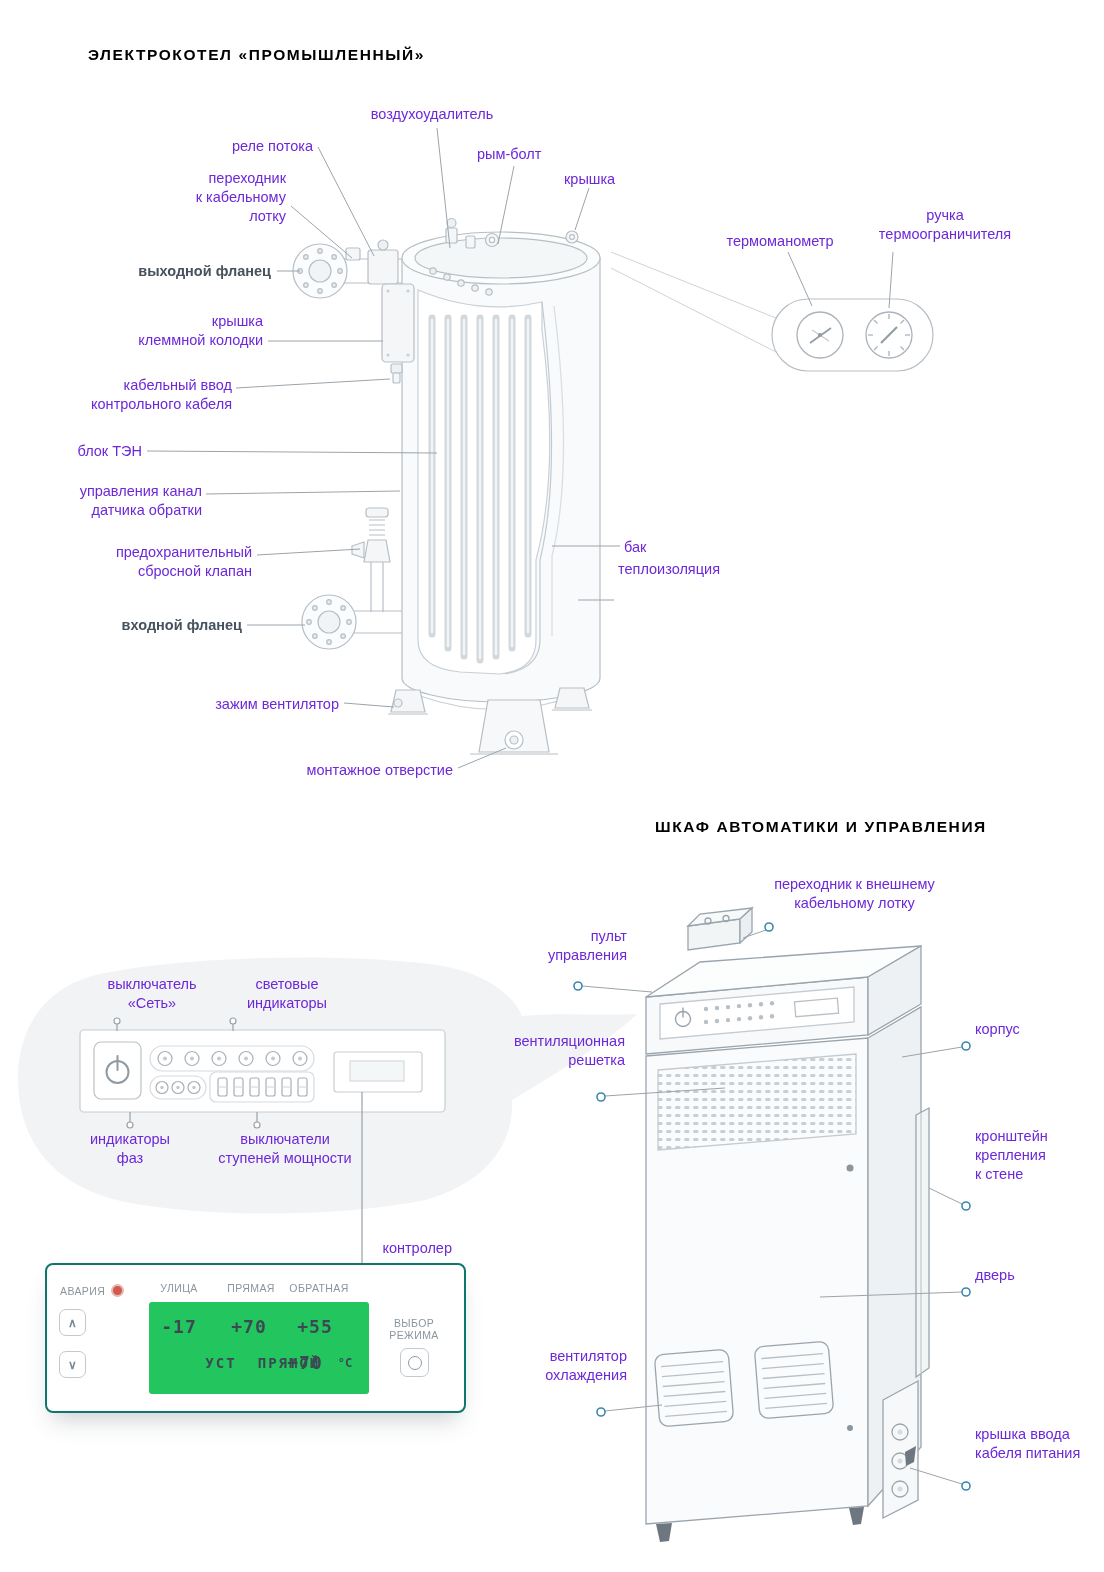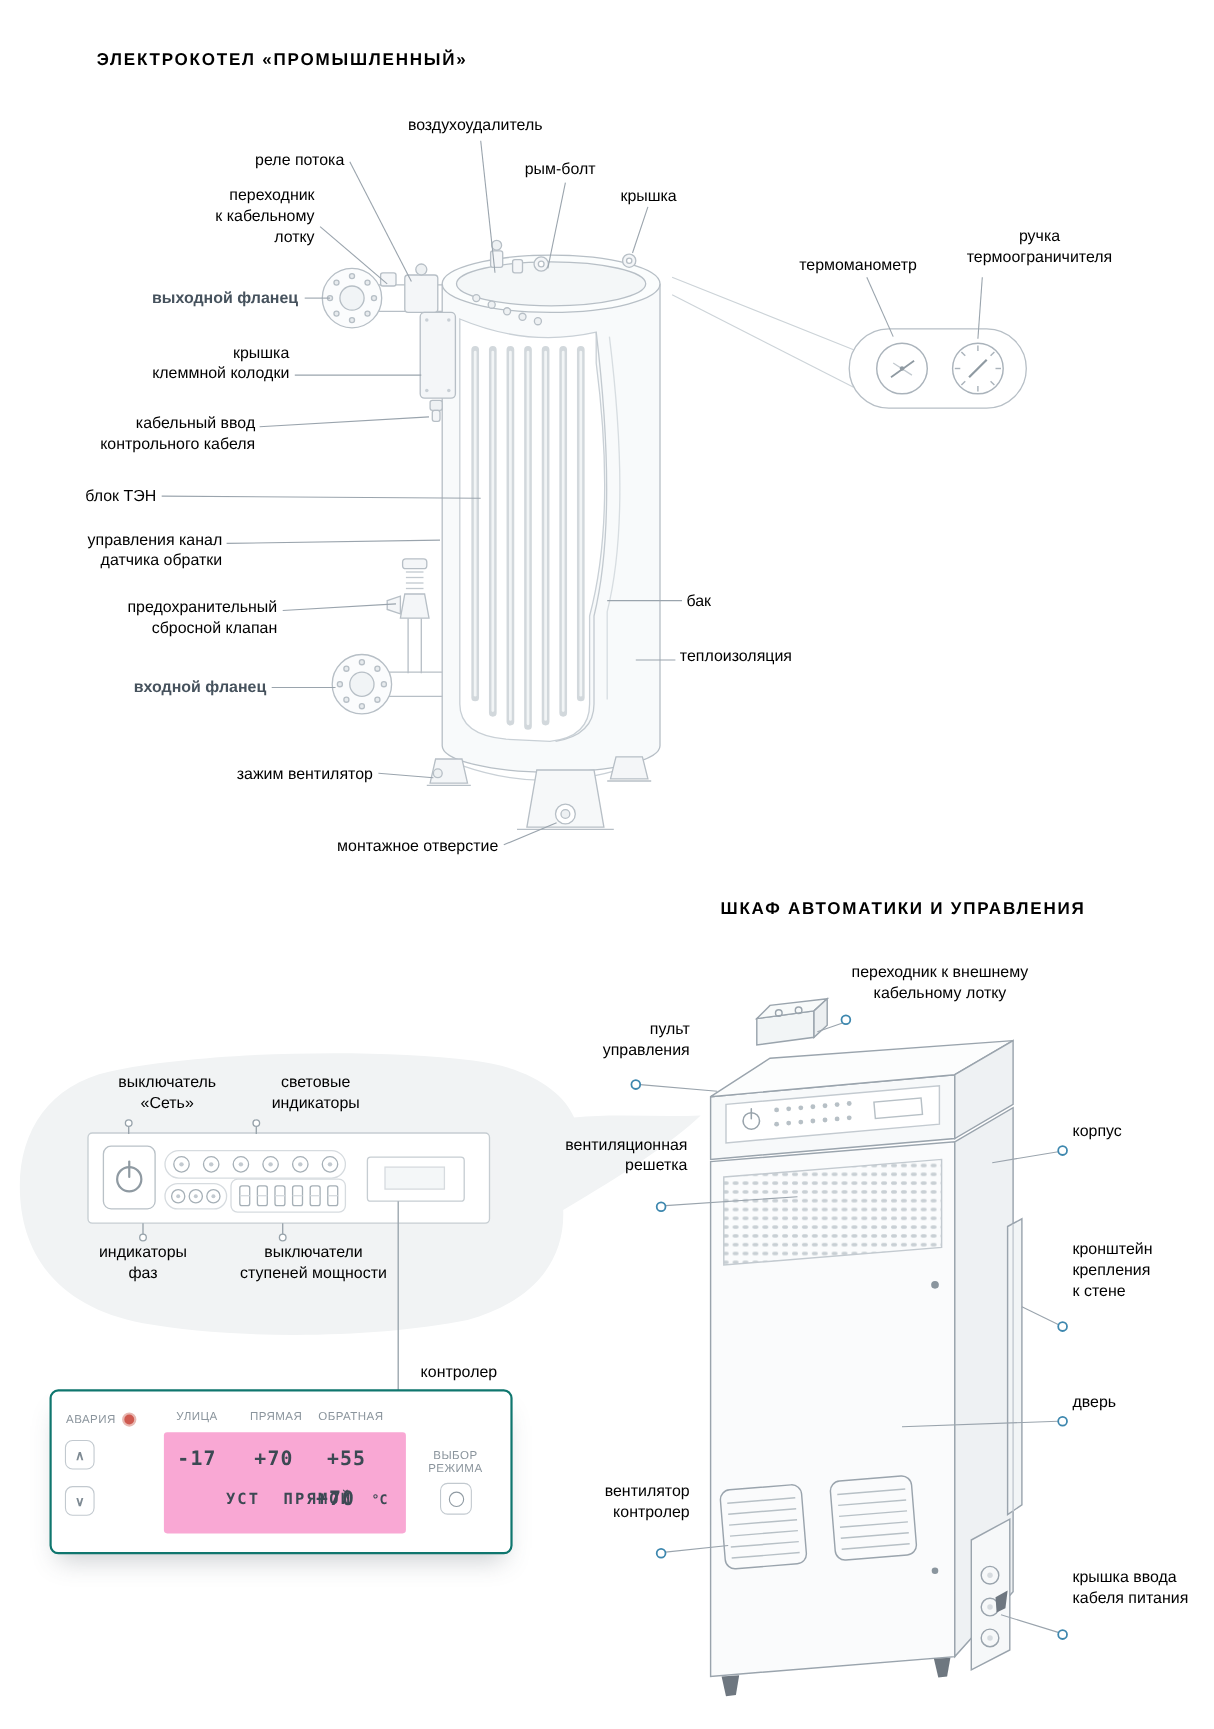--- a/index.html
+++ b/index.html
@@ -1,35 +1,35 @@
 <!DOCTYPE html>
 <html><head>
 <meta charset="utf-8">
 <style>
   html,body{margin:0;padding:0;background:#ffffff;}
   .page{position:relative;width:1104px;height:1572px;background:#fff;overflow:hidden;
         font-family:"Liberation Sans",sans-serif;color:#4e5a66;}
   .page svg.art{position:absolute;left:0;top:0;}
-  .label{position:absolute;font-size:14.5px;line-height:1.32;color:#000000;white-space:pre-line;}
+  .label{position:absolute;font-size:14.5px;line-height:1.32;color:#6d28d9;white-space:pre-line;}
   .label.right{text-align:right;}
   .label.center{text-align:center;}
   .label.bold{font-weight:bold;color:#46525d;}
   .title{position:absolute;font-size:15.5px;font-weight:bold;letter-spacing:1.6px;color:#000000;white-space:nowrap;}
   .small-label{position:absolute;font-size:10.5px;letter-spacing:.4px;color:#8b959d;white-space:pre-line;}
   .small-label.center{text-align:center;transform:translateX(-50%);}
   .controller{position:absolute;background:#fff;border:2px solid #0f766e;border-radius:8px;
               box-shadow:0 14px 22px -8px rgba(70,80,90,.28);}
   .led{position:absolute;width:9px;height:9px;border-radius:50%;background:#cf5a50;border:2px solid #e8b8b2;}
   .ctl-btn{position:absolute;width:27px;height:27px;border:1px solid #c2c9cf;border-radius:7px;background:#fff;
            color:#7e8a93;font-size:12px;font-weight:bold;display:flex;align-items:center;justify-content:center;
            padding:0;cursor:pointer;font-family:"Liberation Sans",sans-serif;}
   .mode-btn{position:absolute;width:29px;height:29px;border:1px solid #c2c9cf;border-radius:7px;background:#fff;
             display:flex;align-items:center;justify-content:center;padding:0;cursor:pointer;}
   .mode-btn .ring{width:12px;height:12px;border:1.5px solid #8f9aa2;border-radius:50%;display:block;}
-  .display{position:absolute;background:#f9a8d4;border-radius:3px;}
+  .display{position:absolute;background:#22c55e;border-radius:3px;}
   .dv{position:absolute;transform:translateX(-50%);font-family:"DejaVu Sans Mono",monospace;font-weight:bold;
       color:#3c4953;font-size:18px;letter-spacing:1px;white-space:nowrap;}
   .dv.word{font-size:14px;letter-spacing:2px;margin-left:47px;}
   .dv.unit{font-size:12px;letter-spacing:0;}
 </style>
 </head>
 <body>
 
 <div class="page">
 
@@ -406,40 +406,40 @@
 контрольного кабеля</div>
   <div class="label right" style="left:58px;top:442px;width:84px">блок ТЭН</div>
   <div class="label right" style="left:48px;top:482px;width:154px">управления канал
 датчика обратки</div>
   <div class="label right" style="left:78px;top:543px;width:174px">предохранительный
 сбросной клапан</div>
   <div class="label right bold" style="left:93px;top:616px;width:149px">входной фланец</div>
   <div class="label right" style="left:188px;top:695px;width:151px">зажим вентилятор</div>
   <div class="label right" style="left:252px;top:761px;width:201px">монтажное отверстие</div>
   <div class="label" style="left:624px;top:538px;width:60px">бак</div>
-  <div class="label" style="left:618px;top:588px;width:120px">теплоизоляция</div>
+  <div class="label" style="left:618px;top:560px;width:120px">теплоизоляция</div>
   <div class="label center" style="left:700px;top:232px;width:160px">термоманометр</div>
   <div class="label center" style="left:865px;top:206px;width:160px">ручка
 термоограничителя</div>
 
   <div class="title" style="left:655px;top:818px">ШКАФ АВТОМАТИКИ И УПРАВЛЕНИЯ</div>
 
   <div class="label center" style="left:752px;top:875px;width:205px">переходник к внешнему
 кабельному лотку</div>
   <div class="label right" style="left:532px;top:927px;width:95px">пульт
 управления</div>
   <div class="label right" style="left:498px;top:1032px;width:127px">вентиляционная
 решетка</div>
   <div class="label" style="left:975px;top:1020px;width:80px">корпус</div>
   <div class="label" style="left:975px;top:1127px;width:100px">кронштейн
 крепления
 к стене</div>
   <div class="label" style="left:975px;top:1266px;width:60px">дверь</div>
   <div class="label right" style="left:532px;top:1347px;width:95px">вентилятор
-контролер</div>
+охлаждения</div>
   <div class="label" style="left:975px;top:1425px;width:125px">крышка ввода
 кабеля питания</div>
 
   <div class="label center" style="left:82px;top:975px;width:140px">выключатель
 «Сеть»</div>
   <div class="label center" style="left:228px;top:975px;width:118px">световые
 индикаторы</div>
   <div class="label center" style="left:70px;top:1130px;width:120px">индикаторы
 фаз</div>
   <div class="label center" style="left:196px;top:1130px;width:178px">выключатели

